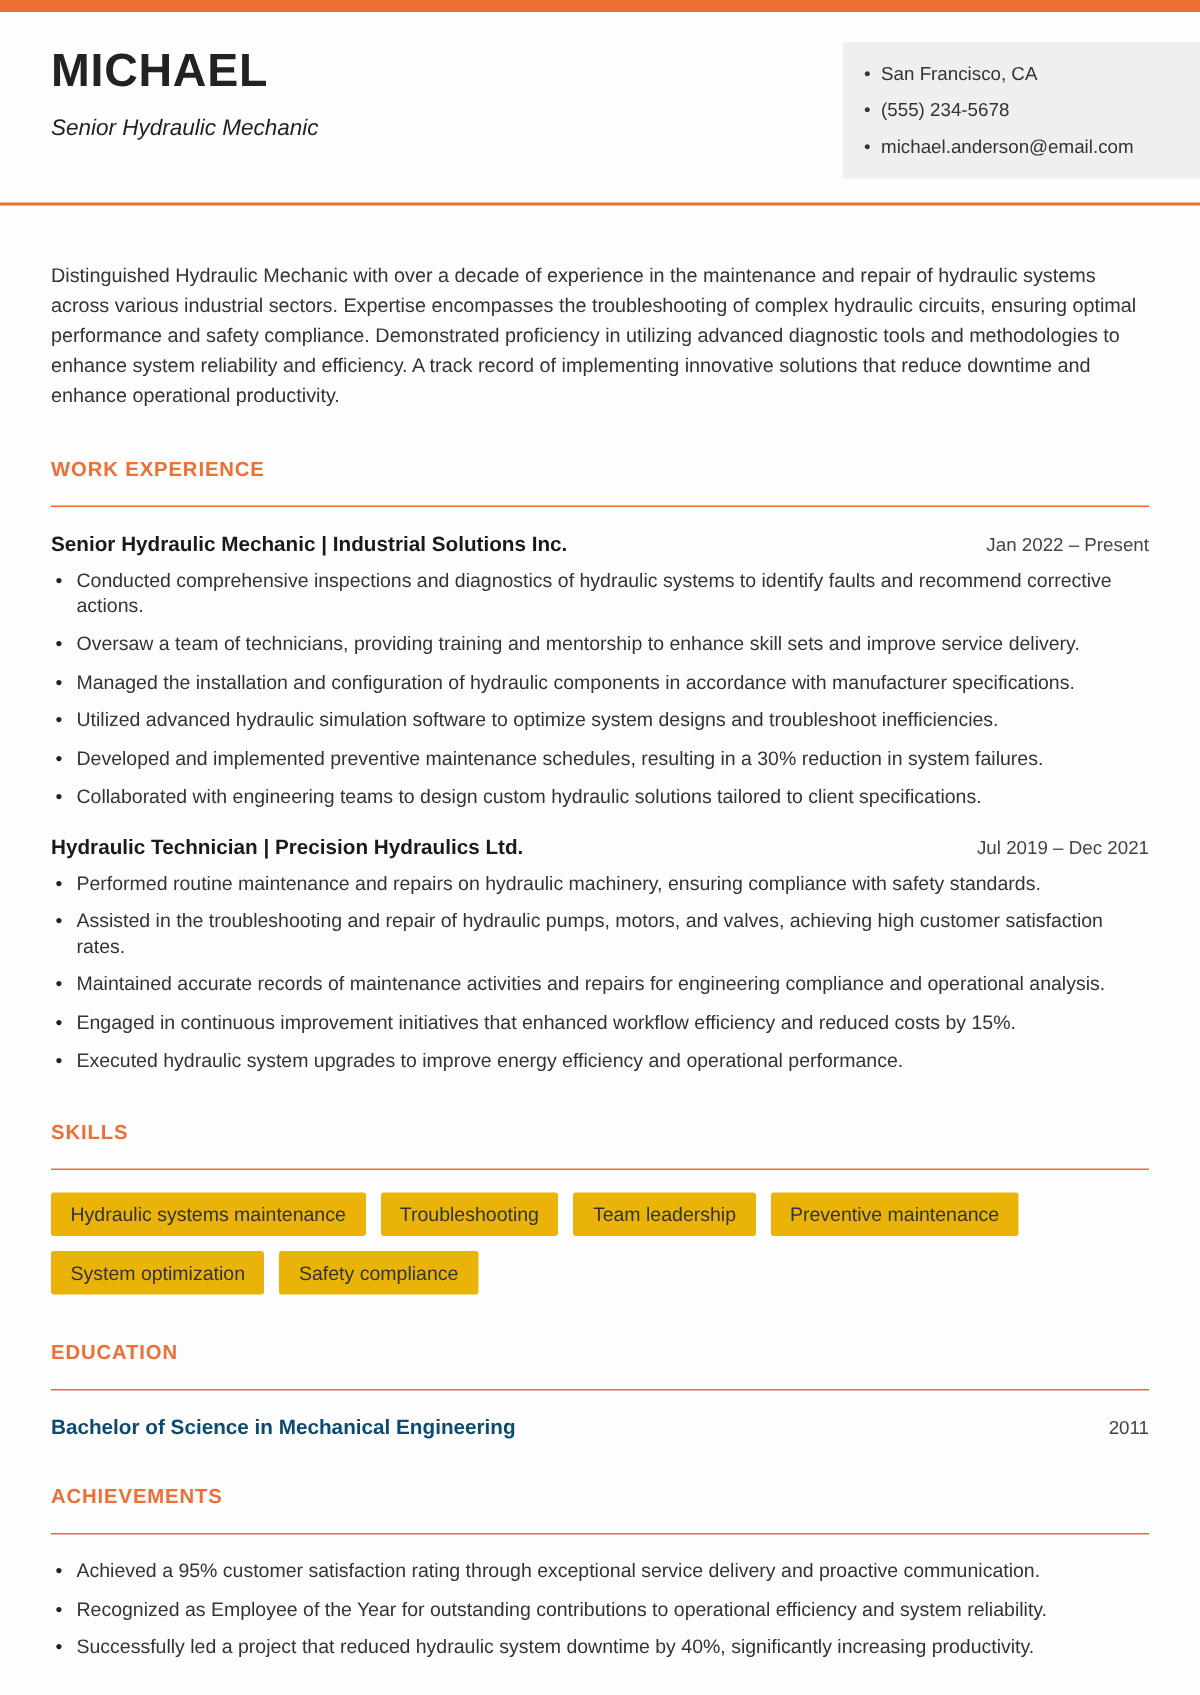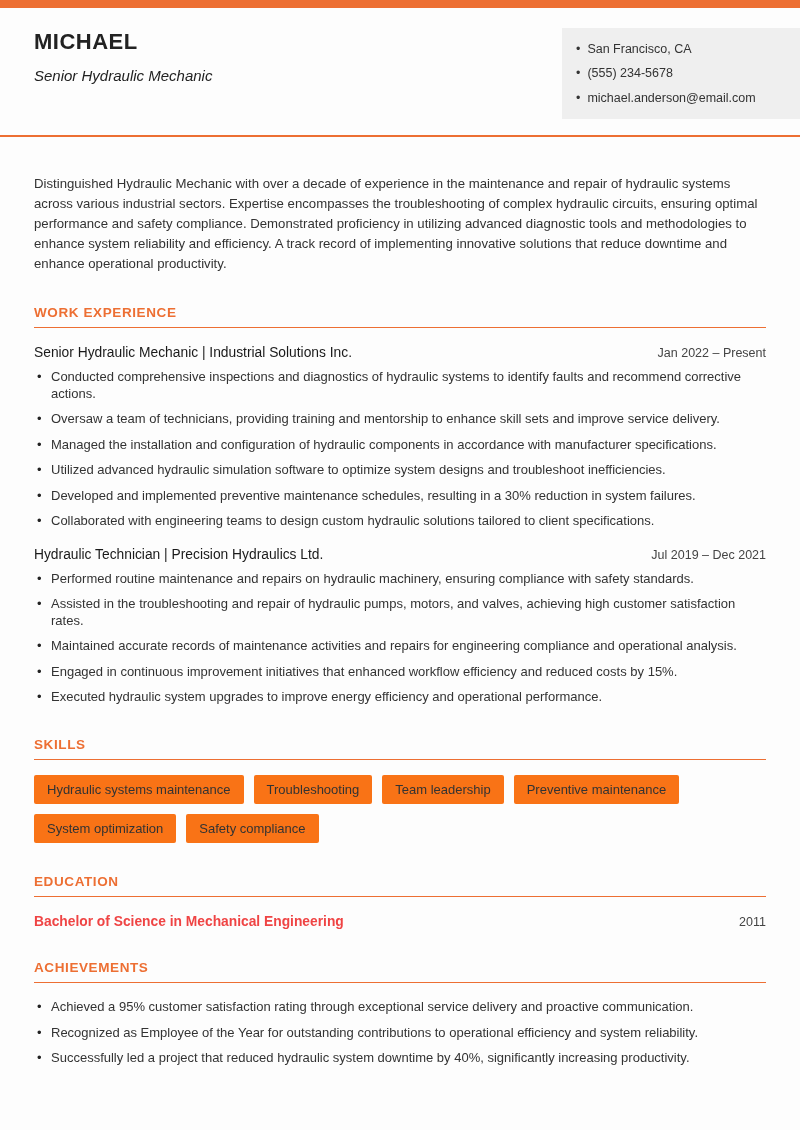--- a/index.html
+++ b/index.html
@@ -18,21 +18,21 @@
   
   .header {
     display: flex;
     justify-content: space-between;
     align-items: flex-start;
     padding: 20px 0 16px 34px;
   }
   .name-block { padding-top: 2px; }
   .name-first {
     display: block;
-    font-size: 22px;
+    font-size: 31px;
     font-weight: bold;
     letter-spacing: 0.5px;
     color: #222222;
     line-height: 1.12;
   }
   .name-last {
     display: block;
     font-size: 31px;
     font-weight: bold;
     letter-spacing: 0.5px;
@@ -79,32 +79,32 @@
     line-height: 1.52;
     color: #333;
   }
 
   .section { margin-top: 31px; }
   .section-title {
     color: #ED6F33;
     font-size: 13.5px;
     font-weight: bold;
     letter-spacing: 0.6px;
-    padding-bottom: 7px;
+    padding-bottom: 17px;
     border-bottom: 1.5px solid #ED6F33;
   }
 
   
   .job { margin-top: 17px; }
   .job-header {
     display: flex;
     justify-content: space-between;
     align-items: baseline;
   }
-  .job-name { font-size: 13.8px; font-weight: normal; color: #1a1a1a; }
+  .job-name { font-size: 13.8px; font-weight: bold; color: #1a1a1a; }
   .job-dates { font-size: 12.5px; color: #444; white-space: nowrap; }
   ul.bullets { list-style: none; margin-top: 9px; }
   ul.bullets li {
     position: relative;
     font-size: 13px;
     line-height: 1.3;
     color: #333;
     padding-left: 17px;
     margin-bottom: 8.5px;
   }
@@ -112,31 +112,31 @@
     content: "\2022";
     position: absolute;
     left: 3px;
     top: 0;
     color: #222;
   }
 
   
   .chips { display: flex; flex-wrap: wrap; gap: 10px; margin-top: 15px; }
   .chip {
-    background: #f97316;
+    background: #eab308;
     color: #333;
     font-size: 13px;
     padding: 7px 13px;
     border-radius: 2px;
   }
 
   
   .edu-entry { margin-top: 17px; }
   .edu-header { display: flex; justify-content: space-between; align-items: baseline; }
-  .edu-degree { font-size: 13.8px; font-weight: bold; color: #ef4444; }
+  .edu-degree { font-size: 13.8px; font-weight: bold; color: #0c4a6e; }
   .edu-year { font-size: 12.5px; color: #444; }
   .edu-school { font-size: 13px; color: #333; margin-top: 5px; }
 </style>
 </head>
 <body>
 
 <div class="page">
   <div class="top-bar"></div>
 
   <div class="header">

